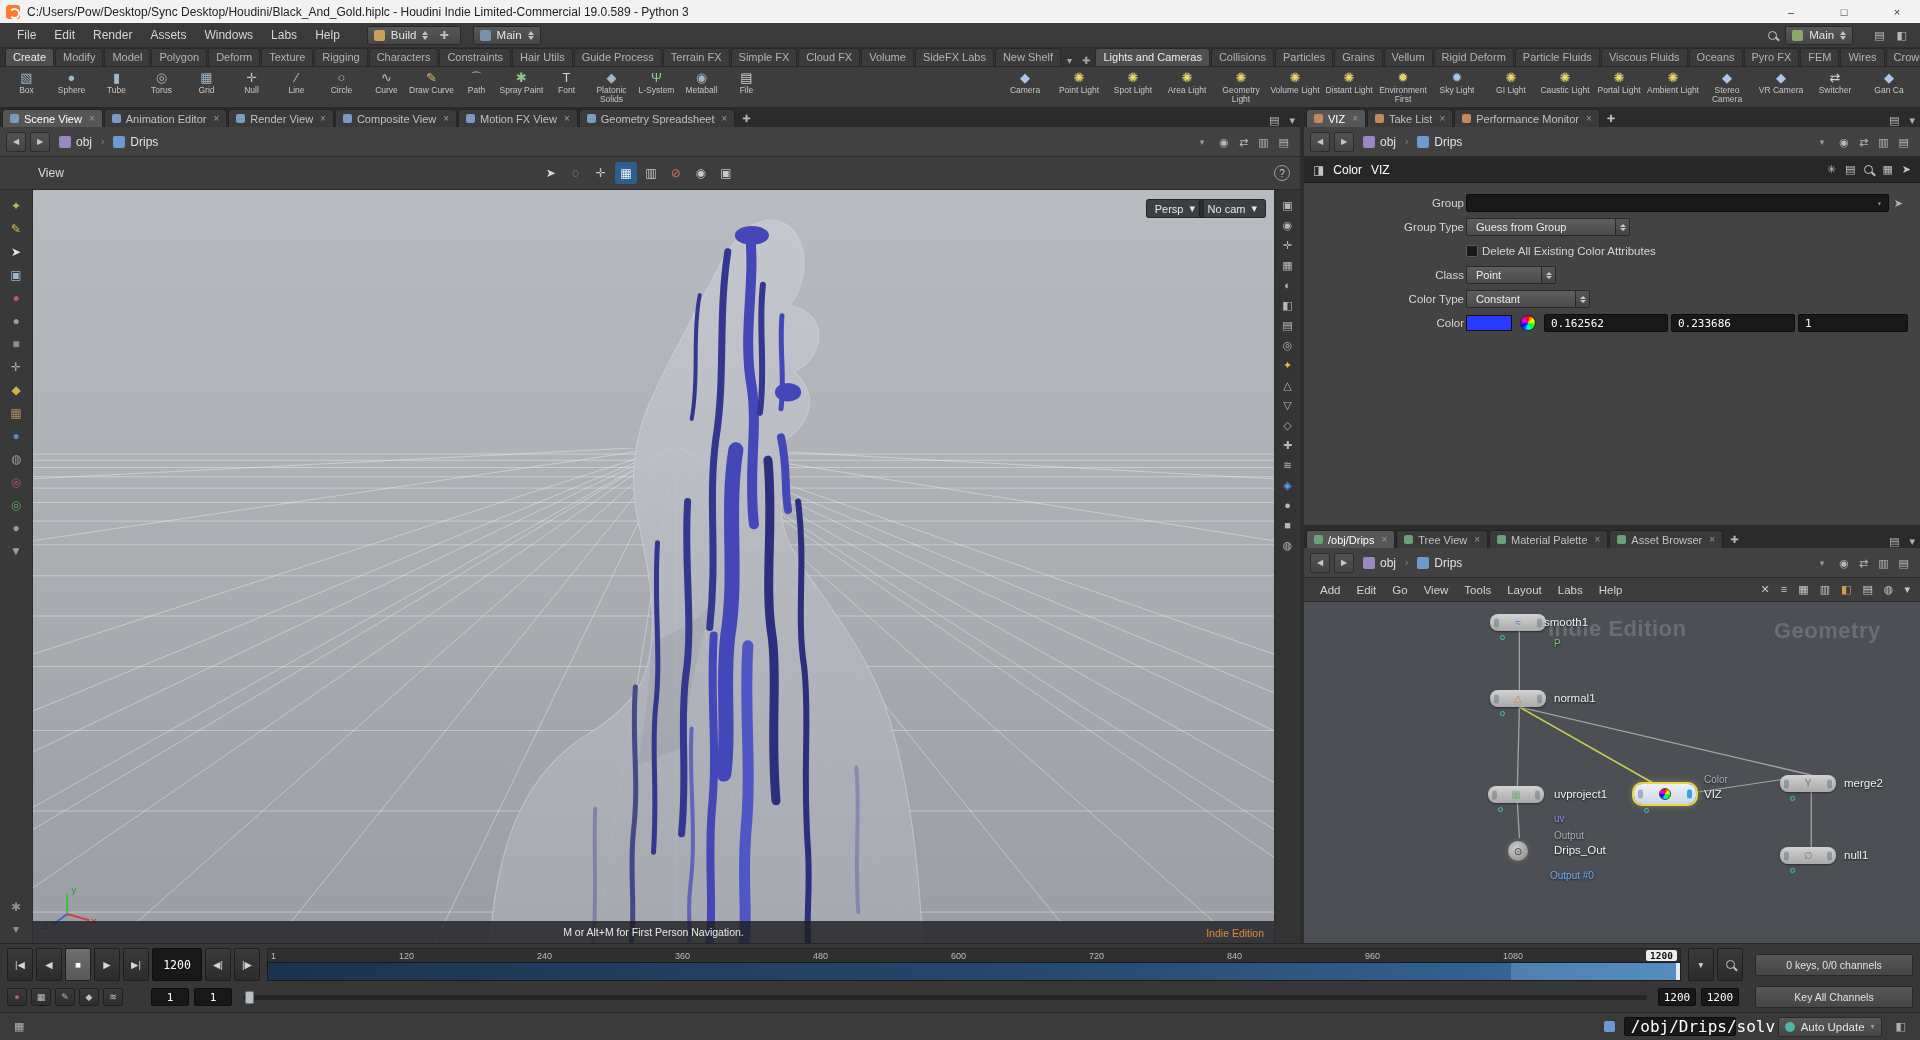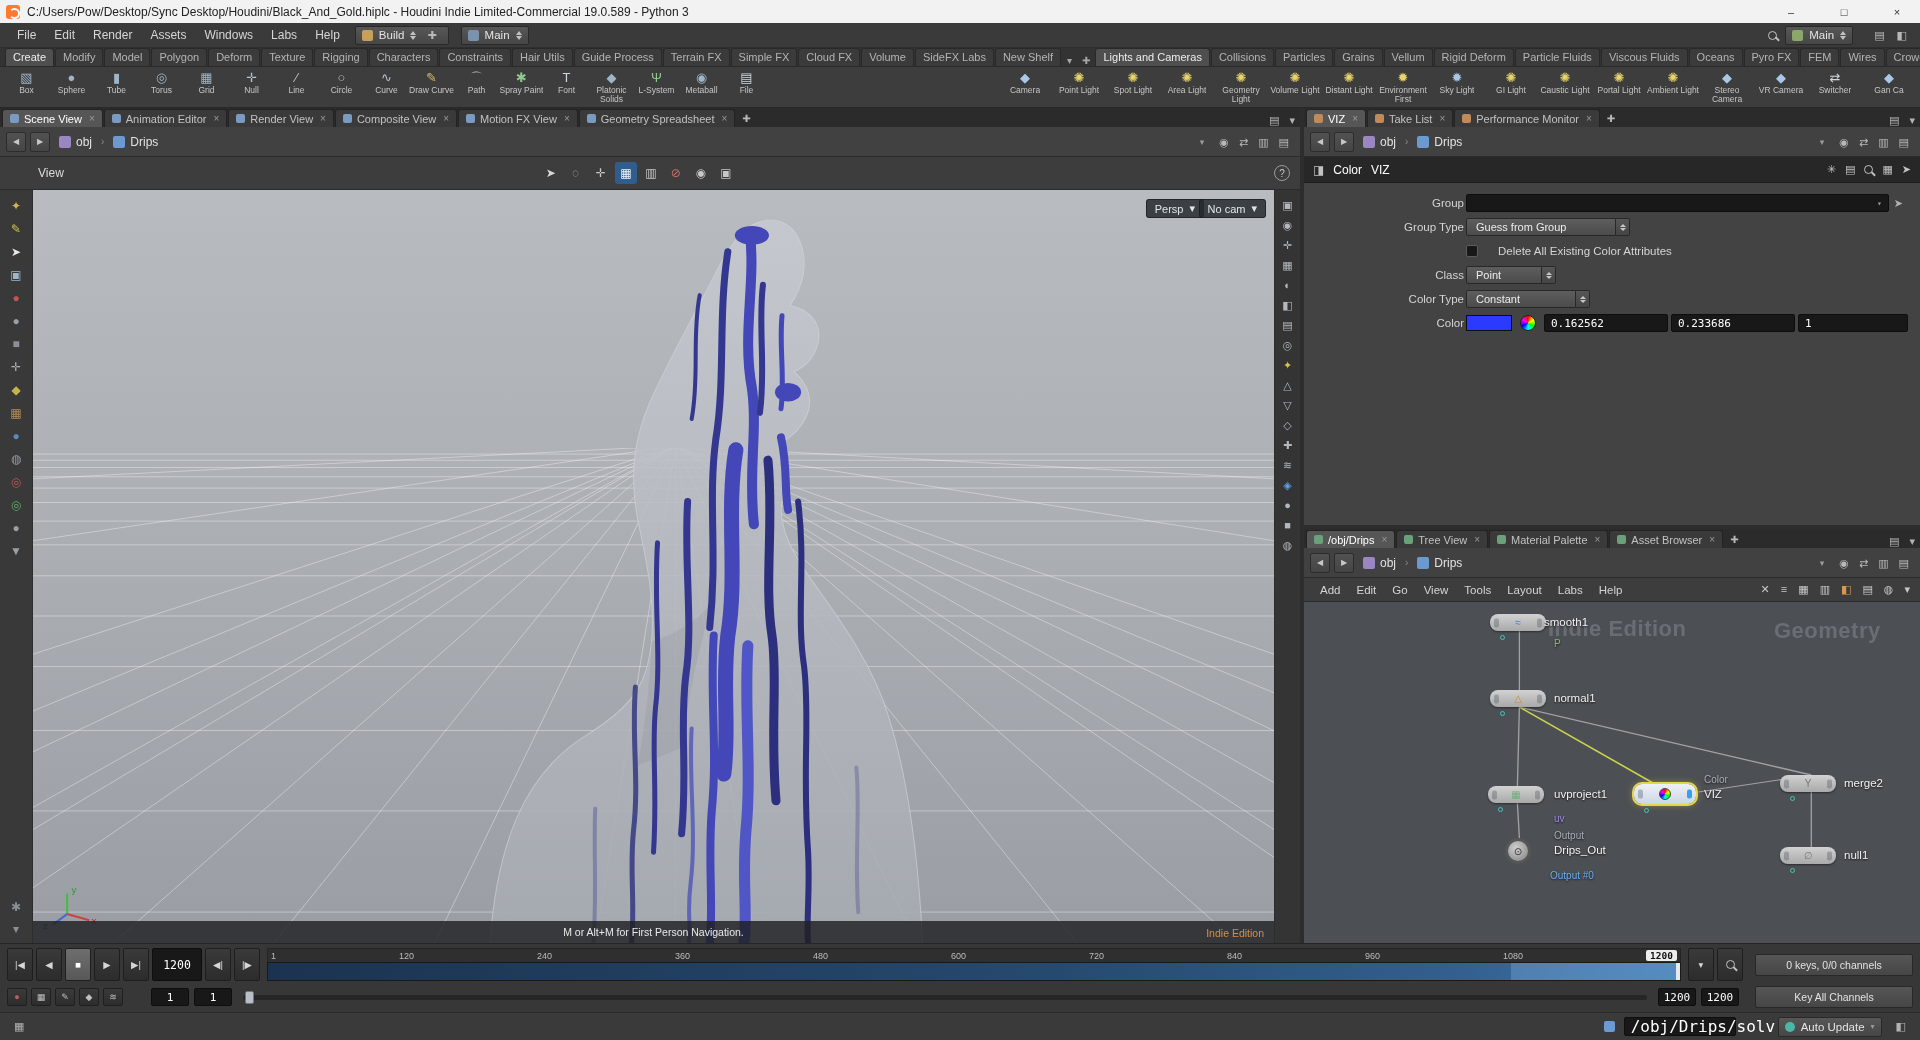--- a/index.html
+++ b/index.html
@@ -77,21 +77,21 @@
   .phdr .nname{color:#fff;font-size:12px}
   .ph-ic{color:#c2c2c2;font-size:11px;display:flex;align-items:center}
   .prow{display:flex;align-items:center;height:24px;padding:0 12px;flex:none}
   .plbl{width:150px;text-align:right;padding-right:2px;color:#d4d4d4;font-size:11.5px;flex:none}
   .dinput{height:18px;background:#181818;border:1px solid #0e0e0e;border-radius:2px;color:#fff;font-family:"DejaVu Sans Mono",monospace;font-size:11px;display:flex;align-items:center;padding:0 6px;gap:4px}
   .combo{height:18px;background:linear-gradient(#5e5e5e,#4b4b4b);border:1px solid #282828;border-radius:2px 0 0 2px;color:#ececec;font-size:11px;display:flex;align-items:center;padding:0 9px}
   .combo-step{width:14px;height:18px;background:linear-gradient(#565656,#454545);border:1px solid #282828;border-left:none;border-radius:0 2px 2px 0;display:flex;flex-direction:column;align-items:center;justify-content:center;gap:1px}
   .combo-step i{display:block;width:0;height:0;border-left:3px solid transparent;border-right:3px solid transparent}
   .combo-step .u{border-bottom:3px solid #c8c8c8}.combo-step .d{border-top:3px solid #c8c8c8}
   .chk{width:12px;height:12px;background:#181818;border:1px solid #5c5c5c;border-radius:2px;flex:none}
-  .chklbl{margin-left:20px;color:#d4d4d4;font-size:11.5px}
+  .chklbl{margin-left:4px;color:#d4d4d4;font-size:11.5px}
   .swatch{width:46px;height:16px;border:1px solid #0e0e0e;flex:none}
   .wheel{width:16px;height:16px;border-radius:50%;background:conic-gradient(#f00,#ff0,#0f0,#0ff,#00f,#f0f,#f00);border:1px solid #222;flex:none}
   
   .network{flex:1;display:flex;flex-direction:column;min-height:0}
   .netmenu{height:24px;background:#3d3d3d;display:flex;align-items:center;padding:0 8px;gap:1px;border-bottom:1px solid #2a2a2a}
   .nm-item{padding:3px 8px;color:#d4d4d4;font-size:11.5px}
   .nm-ics{margin-left:auto;display:flex;gap:7px}
   .net-canvas{flex:1;position:relative;background:#4c4f54;overflow:hidden}
   .net-canvas svg.wires{position:absolute;inset:0;width:100%;height:100%}
   .wm{position:absolute;font-size:22px;font-weight:bold;color:rgba(175,182,192,.30);letter-spacing:.5px;white-space:nowrap}
@@ -137,21 +137,21 @@
     <span class="hicon"></span>
     <span>C:/Users/Pow/Desktop/Sync Desktop/Houdini/Black_And_Gold.hiplc - Houdini Indie Limited-Commercial 19.0.589 - Python 3</span>
     <span class="sp"></span>
     <span class="win-btn">–</span>
     <span class="win-btn">□</span>
     <span class="win-btn">×</span>
   </div>
 
   <div class="menubar">
     <span><span class="menu-item">File</span><span class="menu-item">Edit</span><span class="menu-item">Render</span><span class="menu-item">Assets</span><span class="menu-item">Windows</span><span class="menu-item">Labs</span><span class="menu-item">Help</span></span>
-    <div class="hcombo" style="margin-left:4px">
+    <div class="hcombo" style="margin-left:16px">
       <span class="ic-sq" style="background:#c8a05a"></span>
       <span>Build</span>
       <span class="cstep">
           <i class="u"></i>
           <i class="d"></i>
         </span>
       <span class="mb-ic">✚</span>
     </div>
     <div class="hcombo" style="margin-left:10px">
       <span class="ic-sq"></span>

